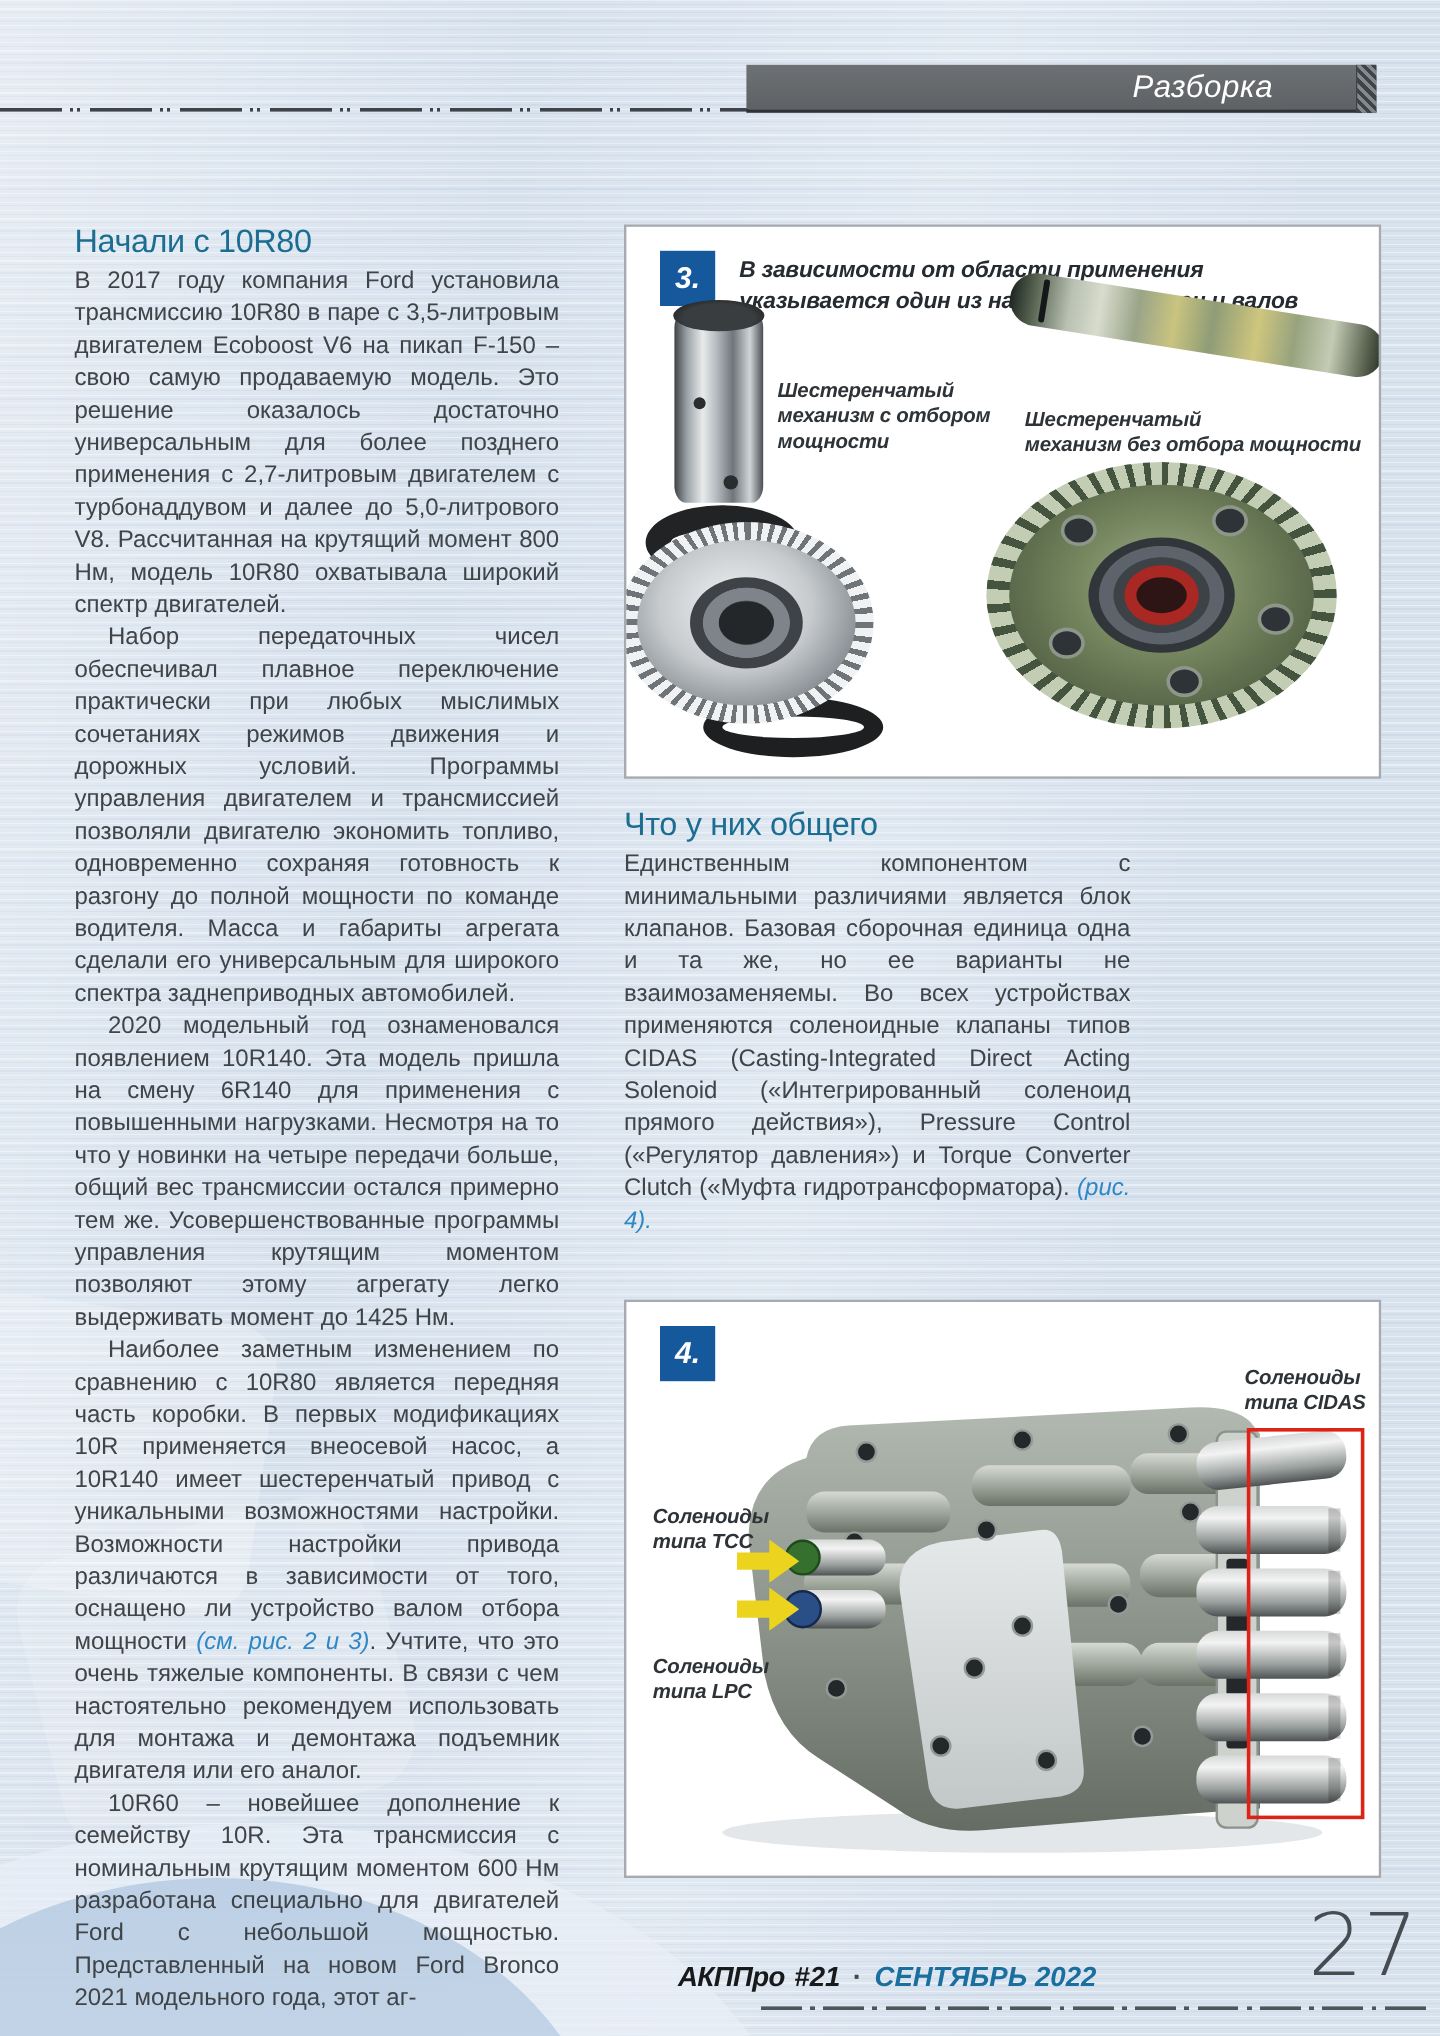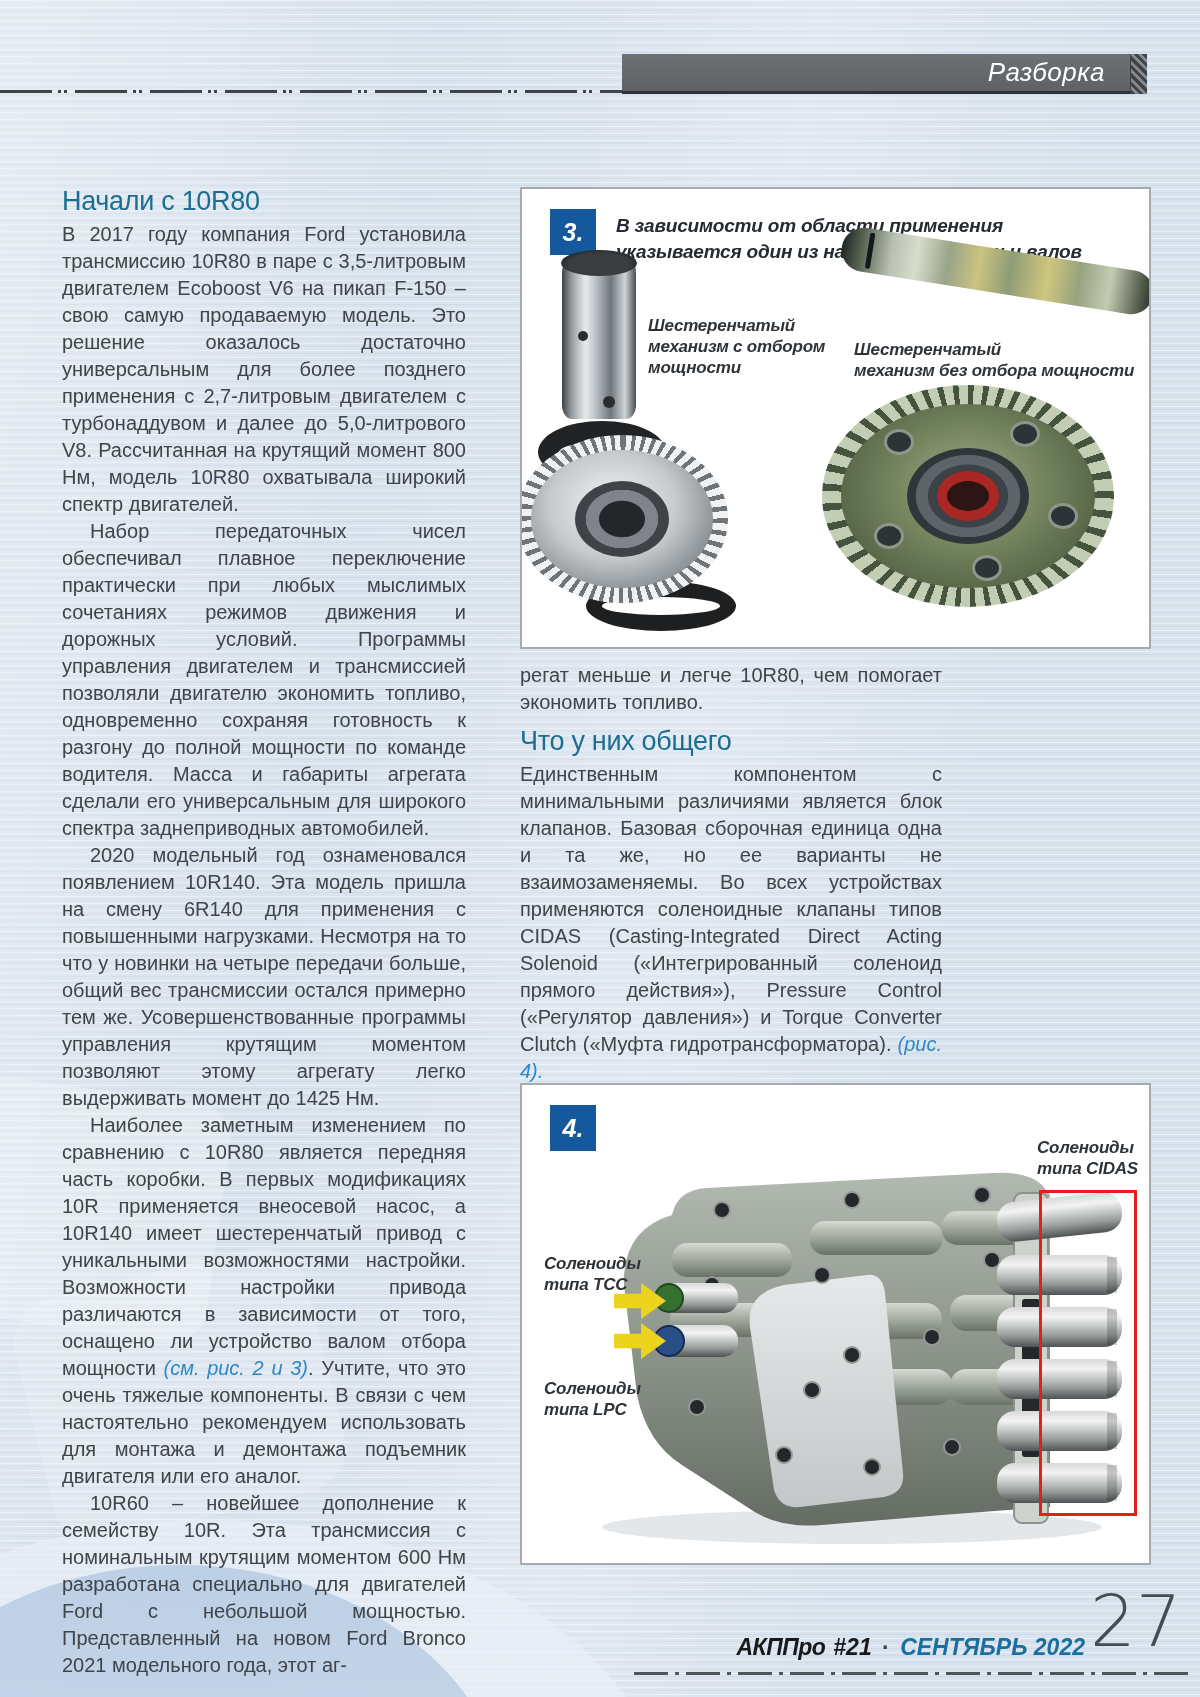--- a/index.html
+++ b/index.html
@@ -31,21 +31,21 @@
   .arc1{position:absolute;left:-150px;top:1565px;width:660px;height:520px;border-radius:50%;
     background:linear-gradient(180deg,#b7cbe2,#c9d9eb);opacity:.85;z-index:0;}
 
   
   .section-bar{
     position:absolute;left:622px;top:54px;width:525px;height:37px;z-index:2;
     background:linear-gradient(180deg,#6e7174,#5f6265);
     border-bottom:3px solid #2f3337;
   }
   .section-label{
-    display:block;height:37px;line-height:37px;text-align:right;padding-right:42px;
+    display:block;height:37px;line-height:37px;text-align:right;padding-right:86px;
     color:#ffffff;font-style:italic;font-size:26px;letter-spacing:.5px;
   }
   .hatch{
     position:absolute;right:0;top:0;bottom:-3px;width:16px;
     background:repeating-linear-gradient(45deg,#3f4347 0 3px,#84898d 3px 6px);
     border-left:1px solid #3f4347;
   }
   .top-dashes{
     position:absolute;left:0;top:90px;width:624px;height:3px;z-index:1;
     background:repeating-linear-gradient(90deg,#3e4449 0 52px,transparent 52px 58px,
@@ -167,21 +167,21 @@
     position:absolute;width:52px;height:36px;background:#ecd41e;z-index:6;
     clip-path:polygon(0 30%,52% 30%,52% 0,100% 50%,52% 100%,52% 70%,0 70%);
     filter:drop-shadow(1px 2px 0 rgba(90,90,20,.45));
   }
   .arrow1{left:92px;top:198px;}
   .arrow2{left:92px;top:238px;}
 
   
   .footer-meta{
     position:absolute;left:565px;top:1634px;width:520px;z-index:2;
-    text-align:right;font-size:23px;line-height:26px;white-space:nowrap;
+    text-align:left;font-size:23px;line-height:26px;white-space:nowrap;
   }
   .logo{font-weight:bold;font-style:italic;color:#17191b;letter-spacing:-.5px;}
   .issue{font-weight:bold;font-style:italic;color:#17191b;margin-left:8px;}
   .dotsep{color:#40474d;margin:0 4px;font-weight:bold;}
   .date{font-weight:bold;font-style:italic;color:#1a6f9e;}
   .page-num{
     position:absolute;left:1090px;top:1590px;z-index:2;
     font-size:72px;line-height:62px;font-weight:200;color:#454c52;
     font-family:"DejaVu Sans",sans-serif;
   }
@@ -241,21 +241,20 @@
       <div class="hole" style="left:188px;top:36px;"></div>
       <div class="hole" style="left:226px;top:118px;"></div>
       <div class="hole" style="left:150px;top:170px;"></div>
       <div class="hole" style="left:52px;top:138px;"></div>
       <div class="hub"></div>
       <div class="red"></div>
     </div>
   </div>
 
   <div class="textcol right-col">
-    <p>регат меньше и легче 10R80, чем помогает экономить топливо.</p>
     <h2 class="heading">Что у них общего</h2>
     <p><span>Единственным компонентом с минимальными различиями является блок клапанов. Базовая сборочная единица одна и та же, но ее варианты не взаимозаменяемы. Во всех устройствах применяются соленоидные клапаны типов CIDAS (Casting-Integrated Direct Acting Solenoid («Интегрированный соленоид прямого действия»), Pressure Control («Регулятор давления») и Torque Converter Clutch («Муфта гидротрансформатора). </span><a class="ref">(рис. 4).</a></p>
   </div>
 
   <div class="figbox fig4">
     <div class="fig-num">4.</div>
 
     <svg class="vb-svg" width="625" height="400" viewBox="0 0 625 400">
       <defs>
         <linearGradient id="mg" x1="0" y1="0" x2="0" y2="1">

